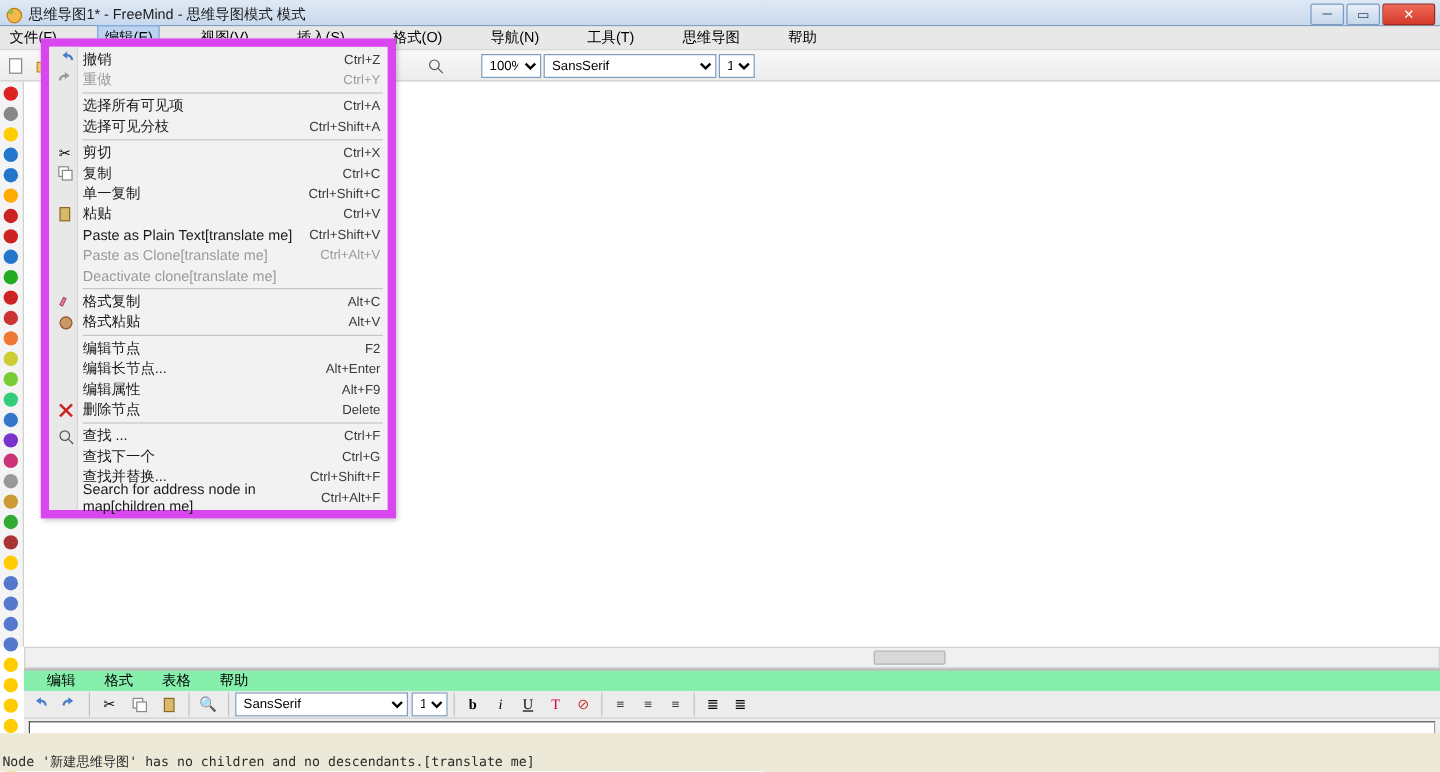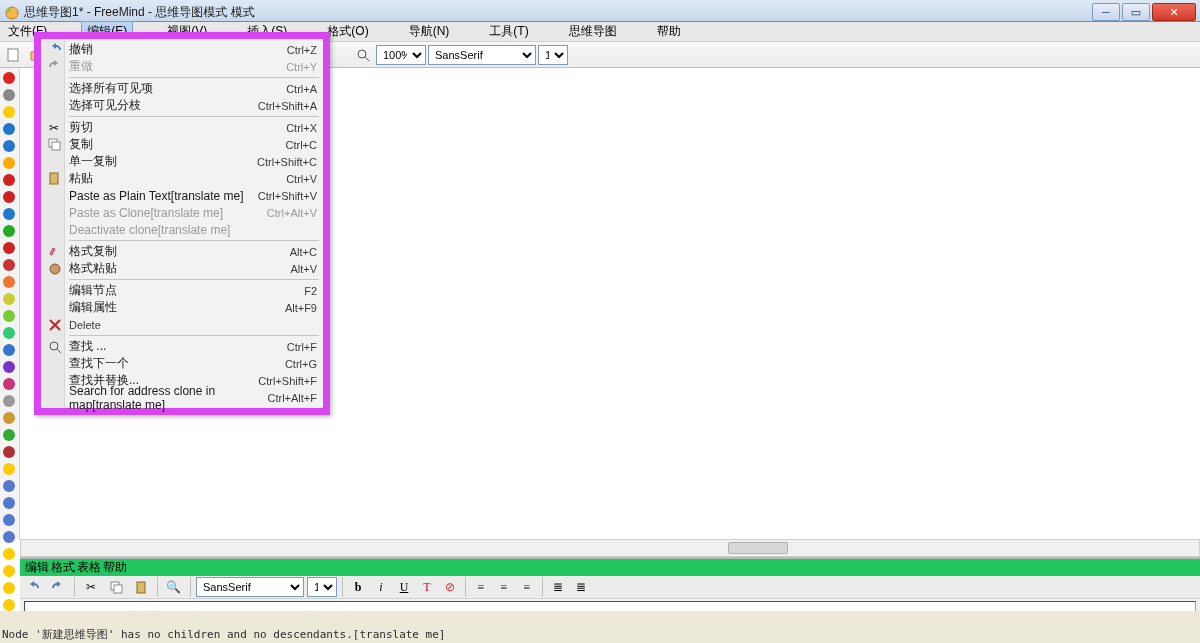--- a/index.html
+++ b/index.html
@@ -13,33 +13,33 @@
 .win-btn.close { background: linear-gradient(#ef6a5a,#d43b2a); border-color: #a02818; color: #fff; width: 44px; }
 
 .menubar { height: 20px; background: #e8e8e8; display: flex; align-items: center; padding: 0 2px; font-size: 12px; border-bottom: 1px solid #d0d0d0; gap: 28px; }
 .menu-item { padding: 2px 6px; cursor: default; }
 .menu-item.active { background: #bcd4f0; border: 1px solid #7aa5d8; padding: 1px 5px; }
 
 .toolbar { height: 26px; background: linear-gradient(#f8f8f8,#ececec); border-bottom: 1px solid #bfbfbf; display: flex; align-items: center; padding: 0 2px; gap: 2px; }
 .tb-btn { width: 22px; height: 22px; display: flex; align-items: center; justify-content: center; border-radius: 2px; }
 .tb-sep { width: 1px; height: 20px; background: #c0c0c0; margin: 0 2px; }
 .tb-select { height: 20px; background: #fff; border: 1px solid #7f9db9; font-size: 11px; padding: 0 2px; }
-.zoom { width: 50px; }
-.font { width: 108px; }
+.zoom { width: 50px; margin-left: 25px; }
+.font { width: 144px; }
 .size { width: 30px; }
 
 .content { position: absolute; top: 68px; left: 0; right: 0; bottom: 104px; display: flex; }
 .icon-sidebar { width: 20px; background: #f4f4f4; border-right: 1px solid #d0d0d0; padding: 2px 1px; display: flex; flex-direction: column; gap: 1px; }
 .side-icon { width: 16px; height: 16px; }
 .canvas { flex: 1; background: #fff; position: relative; overflow: auto; }
 .scroll-h { position: absolute; left: 20px; right: 0; bottom: 86px; height: 18px; background: #f0f0f0; border: 1px solid #d0d0d0; }
 .scroll-thumb { position: absolute; left: 60%; top: 2px; width: 60px; height: 12px; background: #d8d8d8; border: 1px solid #b0b0b0; border-radius: 2px; }
 
 .bottom-panel { position: absolute; left: 20px; right: 0; bottom: 14px; top: auto; height: 72px; border-top: 2px solid #b8b8b8; background: #f0f0f0; display: flex; flex-direction: column; }
-.bp-menubar { height: 18px; display: flex; align-items: center; padding: 0 5px; gap: 2px; font-size: 12px; background: #22c55e; }
+.bp-menubar { height: 18px; display: flex; align-items: center; padding: 0 19px; gap: 24px; font-size: 12px; background: #86efac; }
 .bp-toolbar { height: 24px; display: flex; align-items: center; padding: 0 2px; gap: 3px; background: #ececec; border-bottom: 1px solid #d0d0d0; }
 .bp-input { flex: 1; margin: 2px 4px; border: 1px inset #a0a0a0; background: #fff; height: 18px; }
 .bp-tabs { height: 18px; display: flex; align-items: flex-end; padding: 0 4px; gap: 0; }
 .bp-tab { padding: 1px 6px; background: #eee; border: 1px solid #aaa; font-size: 11px; border-bottom: none; }
 .bp-tab.active { background: #fff; }
 
 .statusbar { position: absolute; left: 0; right: 0; bottom: 0; height: 14px; background: #ece9d8; font-family: monospace; font-size: 11px; padding: 16px 2px; white-space: nowrap; overflow: hidden; color: #2b2b2b; }
 
 
 .dropdown { position: absolute; top: 32px; left: 34px; width: 296px; background: #f2f2f2; border: 7px solid #d946ef; box-shadow: 2px 2px 4px rgba(0,0,0,0.25); z-index: 100; padding: 2px; }
@@ -444,30 +444,35 @@
       </span>
       <span class="lbl">格式粘贴</span>
       <span class="sc">Alt+V</span>
     </div>
     <div class="dd-sep"></div>
     <div class="dd-row">
       <span class="lbl">编辑节点</span>
       <span class="sc">F2</span>
     </div>
     <div class="dd-row">
+      <span class="lbl">编辑长节点...</span>
+      <span class="sc">Alt+Enter</span>
+    </div>
+    <div class="dd-row">
       <span class="lbl">编辑属性</span>
       <span class="sc">Alt+F9</span>
     </div>
     <div class="dd-row">
       <span class="ic">
         <svg width="16" height="16">
           <line x1="3" y1="3" x2="13" y2="13" stroke="#c22" stroke-width="2"></line>
           <line x1="13" y1="3" x2="3" y2="13" stroke="#c22" stroke-width="2"></line>
         </svg>
       </span>
+      <span class="lbl">删除节点</span>
       <span class="sc">Delete</span>
     </div>
     <div class="dd-sep"></div>
     <div class="dd-row">
       <span class="ic">
         <svg width="16" height="16">
           <circle cx="7" cy="7" r="4" fill="none" stroke="#555"></circle>
           <line x1="10" y1="10" x2="14" y2="14" stroke="#555"></line>
         </svg>
       </span>
@@ -476,16 +481,16 @@
     </div>
     <div class="dd-row">
       <span class="lbl">查找下一个</span>
       <span class="sc">Ctrl+G</span>
     </div>
     <div class="dd-row">
       <span class="lbl">查找并替换...</span>
       <span class="sc">Ctrl+Shift+F</span>
     </div>
     <div class="dd-row">
-      <span class="lbl">Search for address clone in map[translate me]</span>
+      <span class="lbl">Search for address node in map[children me]</span>
       <span class="sc">Ctrl+Alt+F</span>
     </div>
   </div>
 
 </body></html>

